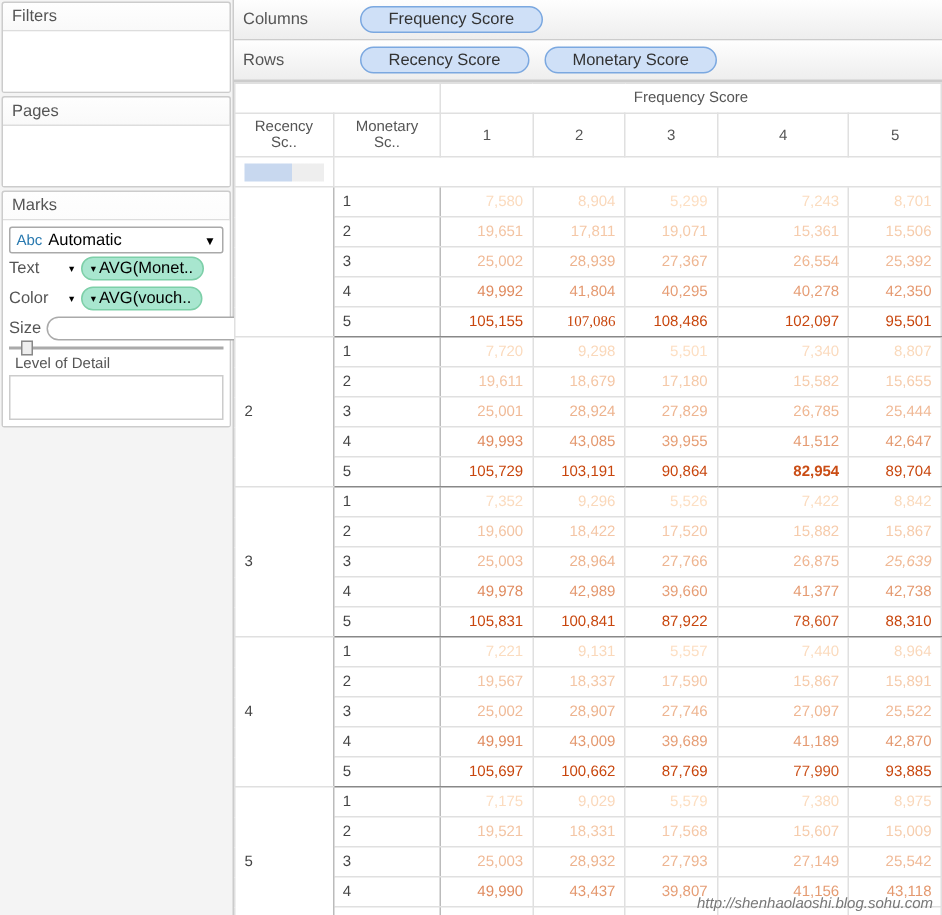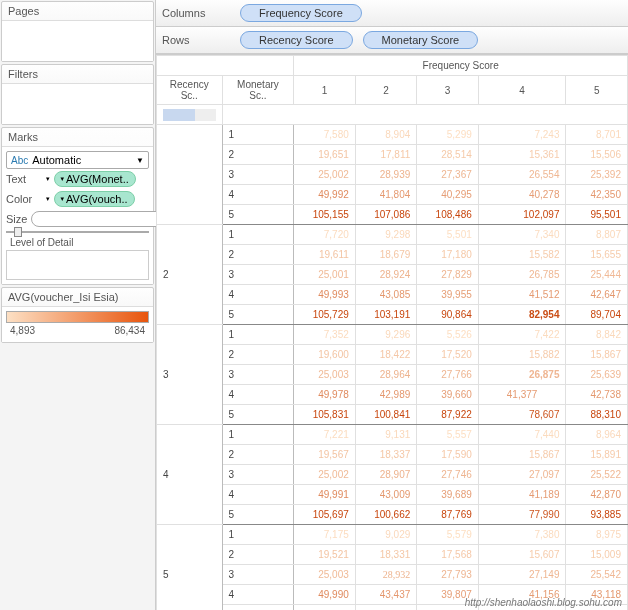--- a/index.html
+++ b/index.html
@@ -37,25 +37,25 @@
 .sortbar{background:linear-gradient(to right,#c8d8ef 60%,#eee 60%);height:12px;}
 tr.bot td{border-bottom:1px solid #888;}
 .watermark{position:absolute;bottom:2px;right:6px;color:#777;font-size:10px;font-style:italic;}
 </style>
 </head>
 <body>
 
 <div class="app">
   <div class="left">
     <div class="card">
+      <div class="card-h">Filters</div>
+      <div class="card-b white"></div>
+    </div>
+    <div class="card">
       <div class="card-h">Pages</div>
-      <div class="card-b white"></div>
-    </div>
-    <div class="card">
-      <div class="card-h">Filters</div>
       <div class="card-b white"></div>
     </div>
     <div class="card">
       <div class="card-h">Marks</div>
       <div class="card-b">
         <div class="drop">
           <span style="color:#2a7ab0;font-size:10px;margin-right:4px">Abc</span>
           <span>Automatic</span>
           <span class="arr">▼</span>
         </div>
@@ -81,30 +81,20 @@
           </div>
         <div class="slider">
             <div class="track">
               <div class="thumb"></div>
             </div>
           </div>
         <div class="lbl">Level of Detail</div>
         <div class="white" style="border:1px solid #ccc;height:30px"></div>
       </div>
     </div>
-    <div class="card">
-      <div class="card-h">AVG(voucher_Isi Esia)</div>
-      <div class="card-b">
-        <div class="grad"></div>
-        <div style="display:flex;justify-content:space-between">
-          <span class="lbl">4,893</span>
-          <span class="lbl">86,434</span>
-        </div>
-      </div>
-    </div>
   </div>
 
   <div class="right">
     <div class="shelf">
       <span class="k">Columns</span>
       <span class="bpill">Frequency Score</span>
     </div>
     <div class="shelf">
       <span class="k">Rows</span>
       <span class="bpill">Recency Score</span>
@@ -141,21 +131,21 @@
               <td style="color: rgb(251, 219, 190);">7,580</td>
               <td style="color: rgb(250, 216, 187);">8,904</td>
               <td style="color: rgb(253, 223, 195);">5,299</td>
               <td style="color: rgb(251, 220, 191);">7,243</td>
               <td style="color: rgb(251, 217, 187);">8,701</td>
             </tr>
             <tr>
               <td class="mc">2</td>
               <td style="color: rgb(243, 196, 163);">19,651</td>
               <td style="color: rgb(245, 200, 167);">17,811</td>
-              <td style="color: rgb(245, 202, 169);">28,514</td>
+              <td style="color: rgb(245, 202, 169);">19,071</td>
               <td style="color: rgb(246, 204, 173);">15,361</td>
               <td style="color: rgb(246, 204, 172);">15,506</td>
             </tr>
             <tr>
               <td class="mc">3</td>
               <td style="color: rgb(240, 186, 151);">25,002</td>
               <td style="color: rgb(237, 179, 142);">28,939</td>
               <td style="color: rgb(238, 182, 146);">27,367</td>
               <td style="color: rgb(239, 183, 147);">26,554</td>
               <td style="color: rgb(240, 185, 150);">25,392</td>
@@ -164,21 +154,21 @@
               <td class="mc">4</td>
               <td style="color: rgb(224, 139, 95);">49,992</td>
               <td style="color: rgb(229, 154, 113);">41,804</td>
               <td style="color: rgb(230, 157, 117);">40,295</td>
               <td style="color: rgb(230, 157, 117);">40,278</td>
               <td style="color: rgb(229, 153, 112);">42,350</td>
             </tr>
             <tr class="bot">
               <td class="mc">5</td>
               <td style="color: rgb(200, 70, 13);">105,155</td>
-              <td style="color: rgb(200, 70, 13);">107,086</td>
+              <td style="color: rgb(200, 70, 13); font-family: Liberation Serif, serif;">107,086</td>
               <td style="color: rgb(200, 70, 13);">108,486</td>
               <td style="color: rgb(200, 70, 13); margin-top: 32px;">102,097</td>
               <td style="color: rgb(200, 70, 13); margin-top: 28px;">95,501</td>
             </tr>
             <tr>
               <td class="rc" rowspan="5">2</td>
               <td class="mc">1</td>
               <td style="color: rgb(251, 219, 190);">7,720</td>
               <td style="color: rgb(250, 216, 186);">9,298</td>
               <td style="color: rgb(253, 223, 195);">5,501</td>
@@ -232,29 +222,29 @@
               <td style="color: rgb(244, 198, 166);">18,422</td>
               <td style="color: rgb(245, 200, 168);">17,520</td>
               <td style="color: rgb(246, 203, 171);">15,882</td>
               <td style="color: rgb(246, 203, 171);">15,867</td>
             </tr>
             <tr>
               <td class="mc">3</td>
               <td style="color: rgb(240, 186, 151);">25,003</td>
               <td style="color: rgb(237, 179, 142);">28,964</td>
               <td style="color: rgb(238, 181, 145);">27,766</td>
-              <td style="color: rgb(239, 182, 147); font-weight: bold;">26,875</td>
-              <td style="color: rgb(240, 185, 149);">25,639</td>
+              <td style="color: rgb(239, 182, 147);">26,875</td>
+              <td style="color: rgb(240, 185, 149); font-style: italic;">25,639</td>
             </tr>
             <tr>
               <td class="mc">4</td>
               <td style="color: rgb(224, 139, 95);">49,978</td>
               <td style="color: rgb(228, 152, 111);">42,989</td>
               <td style="color: rgb(230, 158, 118);">39,660</td>
-              <td style="color: rgb(229, 155, 114); text-align: center;">41,377</td>
+              <td style="color: rgb(229, 155, 114);">41,377</td>
               <td style="color: rgb(228, 153, 111);">42,738</td>
             </tr>
             <tr class="bot">
               <td class="mc">5</td>
               <td style="color: rgb(200, 70, 13);">105,831</td>
               <td style="color: rgb(200, 70, 13);">100,841</td>
               <td style="color: rgb(200, 70, 13);">87,922</td>
               <td style="color: rgb(205, 85, 31);">78,607</td>
               <td style="color: rgb(200, 70, 13);">88,310</td>
             </tr>
@@ -312,21 +302,21 @@
               <td class="mc">2</td>
               <td style="color: rgb(243, 196, 163);">19,521</td>
               <td style="color: rgb(244, 199, 166);">18,331</td>
               <td style="color: rgb(245, 200, 168);">17,568</td>
               <td style="color: rgb(246, 204, 172);">15,607</td>
               <td style="color: rgb(246, 205, 173);">15,009</td>
             </tr>
             <tr>
               <td class="mc">3</td>
               <td style="color: rgb(240, 186, 151);">25,003</td>
-              <td style="color: rgb(237, 179, 142); font-family: Liberation Serif, serif;">28,932</td>
+              <td style="color: rgb(237, 179, 142);">28,932</td>
               <td style="color: rgb(238, 181, 145); margin-top: 33px;">27,793</td>
               <td style="color: rgb(239, 182, 146);">27,149</td>
               <td style="color: rgb(240, 185, 150);">25,542</td>
             </tr>
             <tr>
               <td class="mc">4</td>
               <td style="color: rgb(224, 139, 95);">49,990</td>
               <td style="color: rgb(228, 151, 109);">43,437</td>
               <td style="color: rgb(230, 158, 118);">39,807</td>
               <td style="color: rgb(229, 156, 115);">41,156</td>

